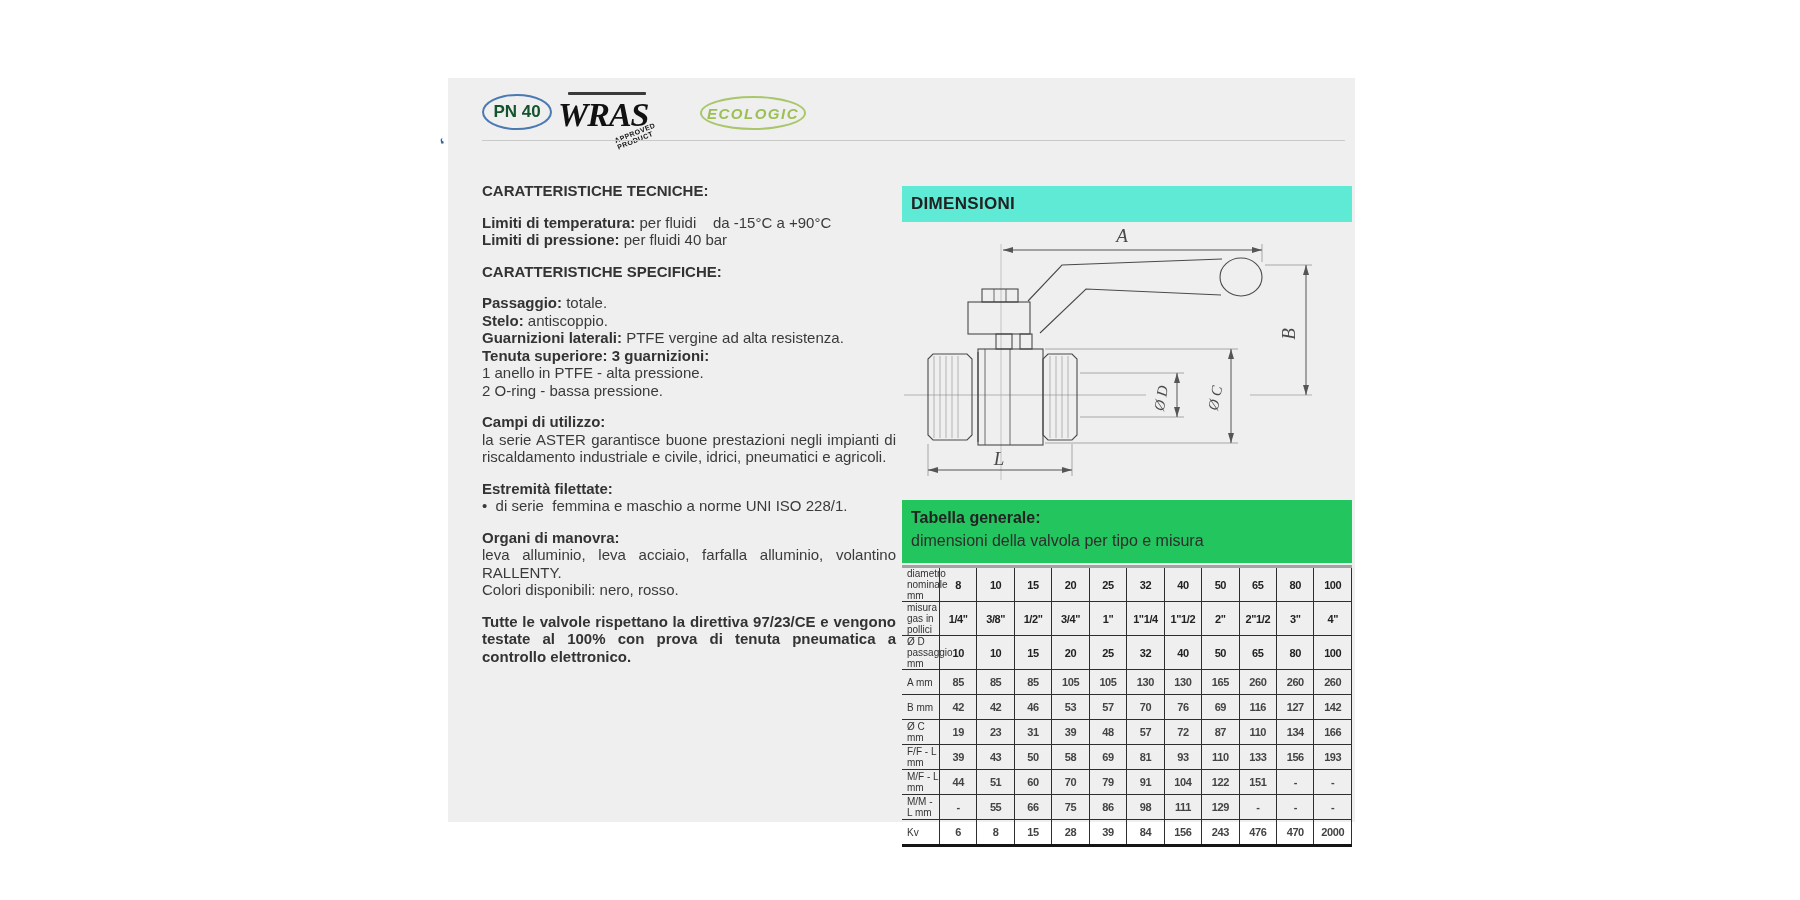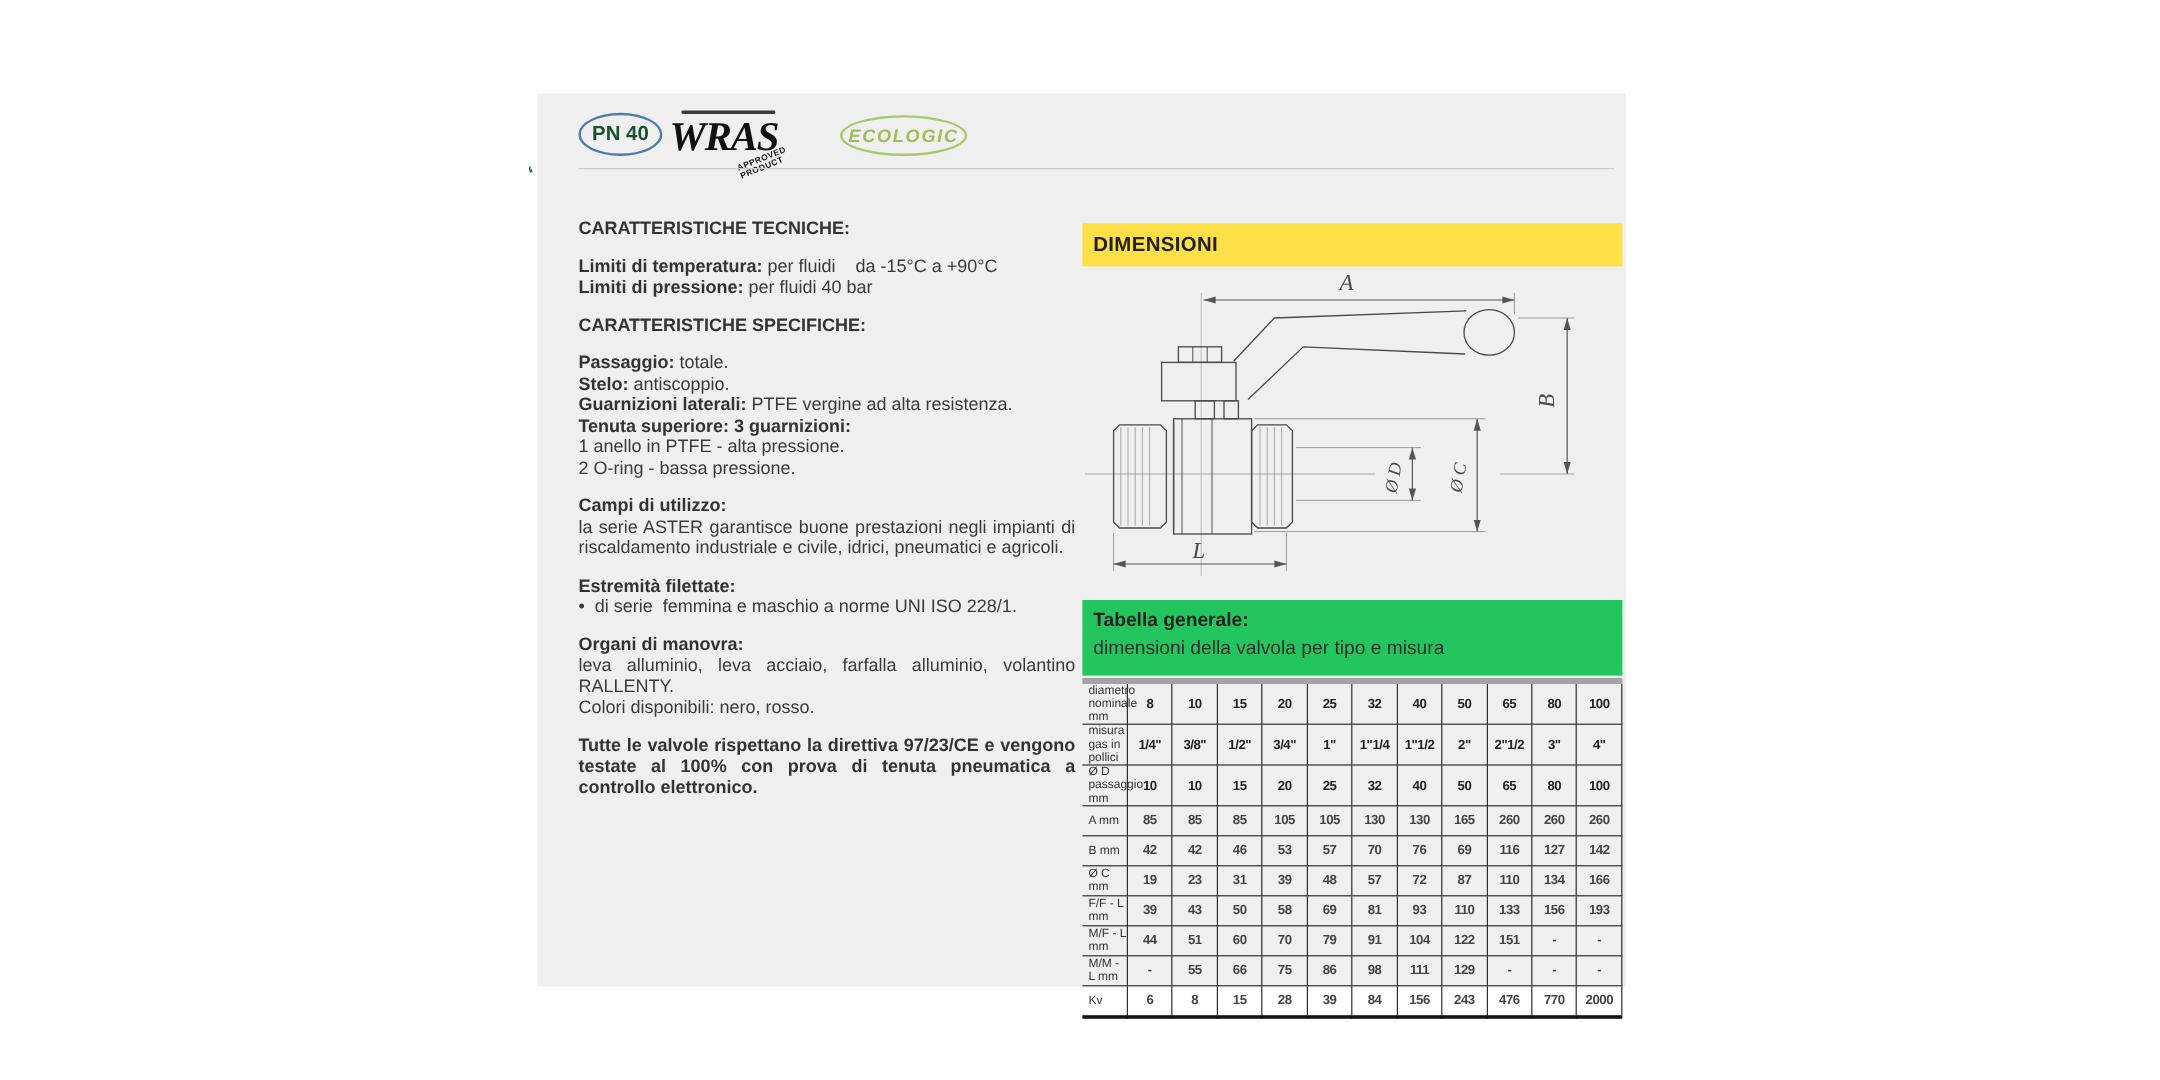--- a/index.html
+++ b/index.html
@@ -24,31 +24,31 @@
   .divider{position:absolute;left:34px;top:62px;width:863px;height:0;border-top:1px solid #c9c9c9;}
   
   .left-col{position:absolute;left:34px;top:104px;width:414px;color:#3a3a3a;font-size:15px;line-height:17.5px;}
   .left-col .blk{margin-bottom:14px;}
   .left-col .hd{font-weight:bold;color:#333;}
   .left-col .ln{white-space:pre-wrap;}
   .left-col .ln b{color:#333;}
   .left-col .jus{text-align:justify;}
   .left-col .boldp{font-weight:bold;color:#333;text-align:justify;}
   
-  .dim-bar{position:absolute;left:454px;top:108px;width:450px;height:36px;background:#fde047;
+  .dim-bar{position:absolute;left:454px;top:108px;width:450px;height:36px;background:#5eead4;
            font-weight:bold;font-size:17px;color:#222;line-height:36px;padding-left:9px;box-sizing:border-box;
            letter-spacing:.3px;}
   .drawing{position:absolute;left:452px;top:144px;width:450px;height:280px;}
   .tab-band{position:absolute;left:454px;top:422px;width:450px;height:63px;background:#22c55e;
             box-sizing:border-box;padding:7px 0 0 9px;color:#222;}
   .tab-band .t1{font-weight:bold;font-size:16px;line-height:22px;}
   .tab-band .t2{font-size:16px;line-height:24px;color:#2e2e2e;}
   
   table.dims{position:absolute;left:454px;top:487px;width:450px;border-collapse:collapse;table-layout:fixed;
-             border-top:5px solid #a3a3a3;border-bottom:3px solid #151515;}
+             border-top:3px solid #a3a3a3;border-bottom:3px solid #151515;}
   table.dims td{border:1px solid #2e2e2e;height:24px;padding:0;text-align:center;vertical-align:middle;
                 font-size:11px;letter-spacing:-0.4px;color:#3c3c3c;}
   table.dims td.lbl{border-left:none;text-align:left;padding-left:5px;font-size:10px;letter-spacing:0;
                     font-weight:normal;color:#333;}
   table.dims td.hd{font-weight:bold;color:#222;}
   table.dims td.val{font-weight:bold;color:#444;}
   
   .dimlab{font-family:"Liberation Serif", serif;font-style:italic;fill:#4a4a4a;}
 </style>
 </head>
@@ -320,20 +320,20 @@
             <td class="lbl">Kv</td>
             <td class="val">6</td>
             <td class="val">8</td>
             <td class="val">15</td>
             <td class="val">28</td>
             <td class="val">39</td>
             <td class="val">84</td>
             <td class="val">156</td>
             <td class="val">243</td>
             <td class="val">476</td>
-            <td class="val">770</td>
+            <td class="val">470</td>
             <td class="val">2000</td>
           </tr>
         </tbody>
     </table>
 
   </div>
 </div>
 
 </body></html>

